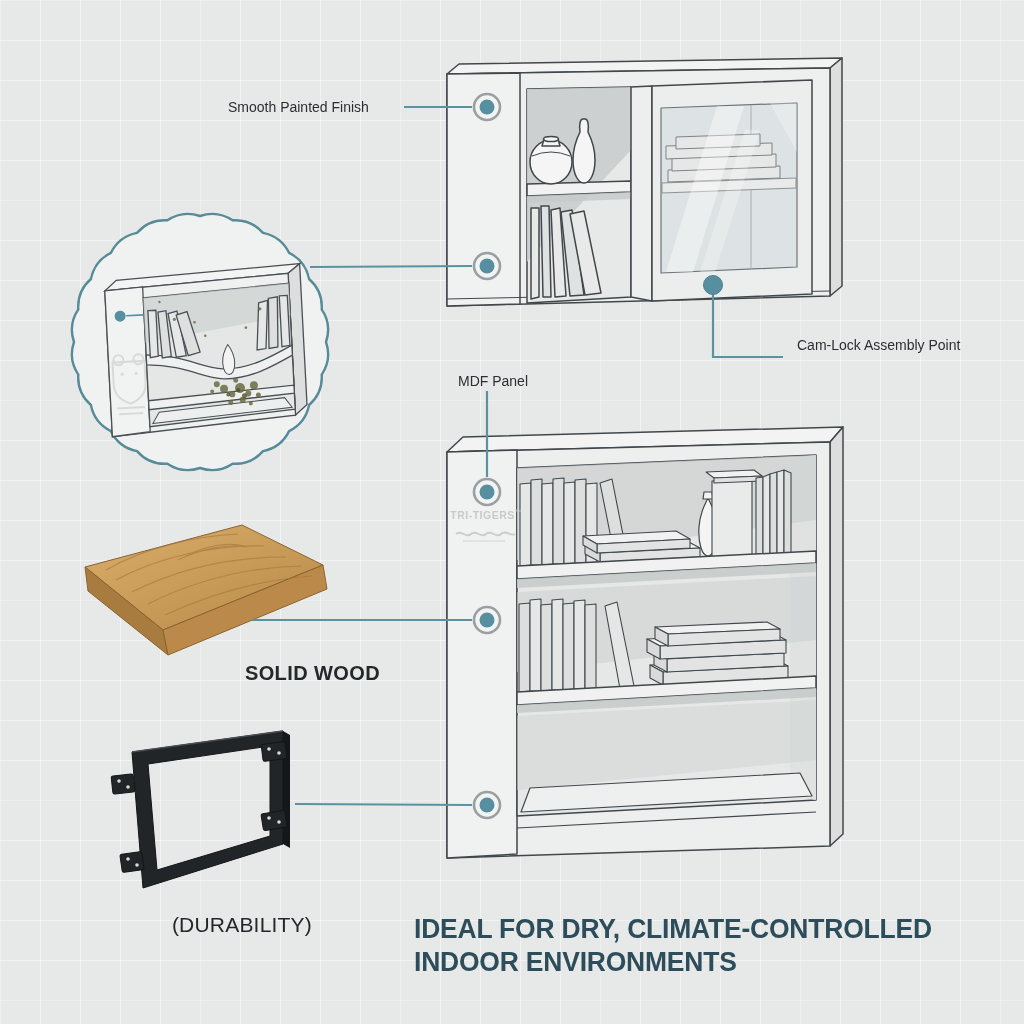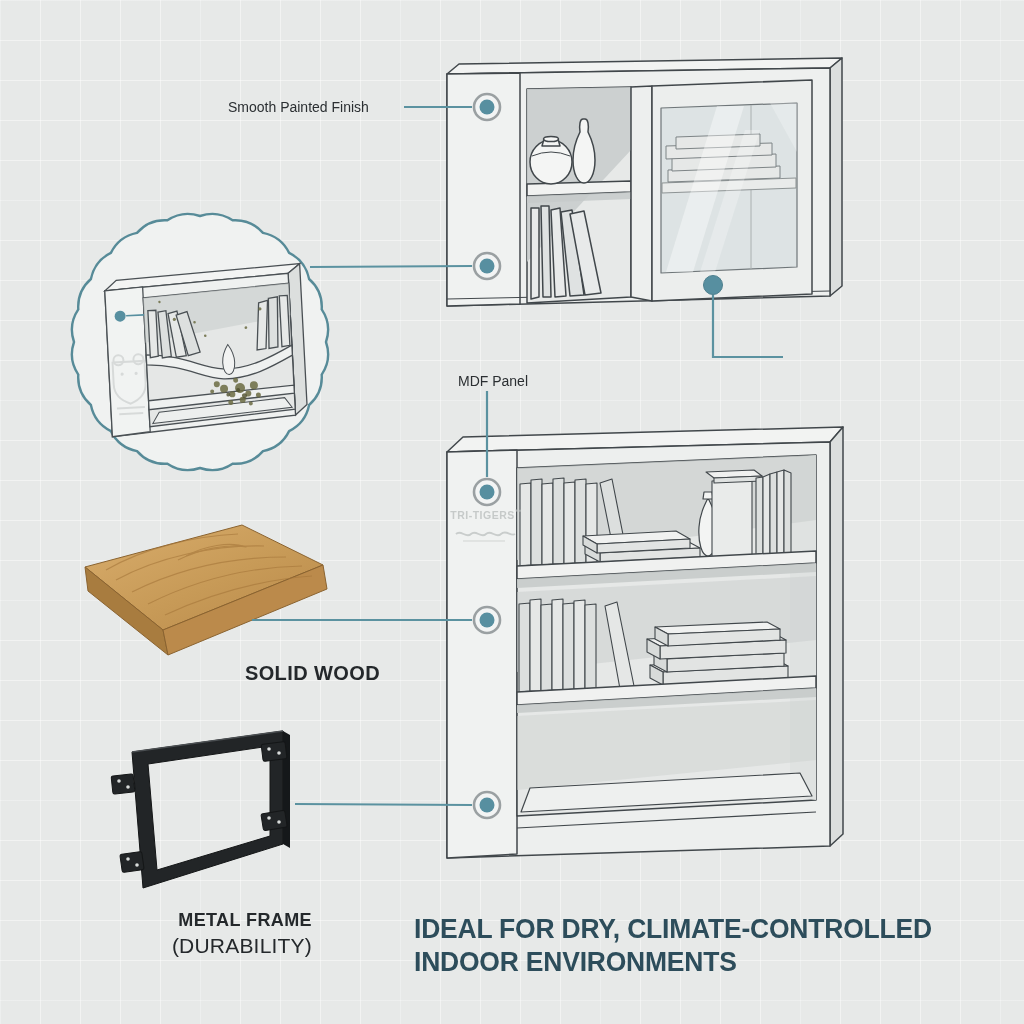--- a/index.html
+++ b/index.html
@@ -312,33 +312,33 @@
     <path d="M713,295 L713,357 L783,357"></path>
     <line x1="487" y1="391" x2="487" y2="477"></line>
     <line x1="252" y1="620" x2="472" y2="620"></line>
     <line x1="295" y1="804" x2="472" y2="805"></line>
   </g>
 </svg>
 
 <div class="label" style="left:228px;top:96px;">Smooth Painted Finish</div>
 
 <div class="label" style="left:797px;top:334px;">
+  <div>Cam-Lock Assembly Point</div>
 </div>
 
 <div class="label" style="left:458px;top:370px;">MDF Panel</div>
 
 <div class="watermark">
   <span>TRI-TIGERS</span><sup>™</sup>
 </div>
 
 <div class="material-block" style="left:30px;top:662px;width:350px;">
   <div class="material-title">SOLID WOOD</div>
 </div>
 
 <div class="material-block" style="left:92px;top:910px;width:220px;">
-  <div class="material-title" style="font-size:18px;">METAL FRAME</div>
   <div class="material-sub" style="font-size:21px;">(DURABILITY)</div>
 </div>
 
 <div class="footer-heading">
   <div>IDEAL FOR DRY, CLIMATE-CONTROLLED</div>
   <div>INDOOR ENVIRONMENTS</div>
 </div>
 
 </body></html>

